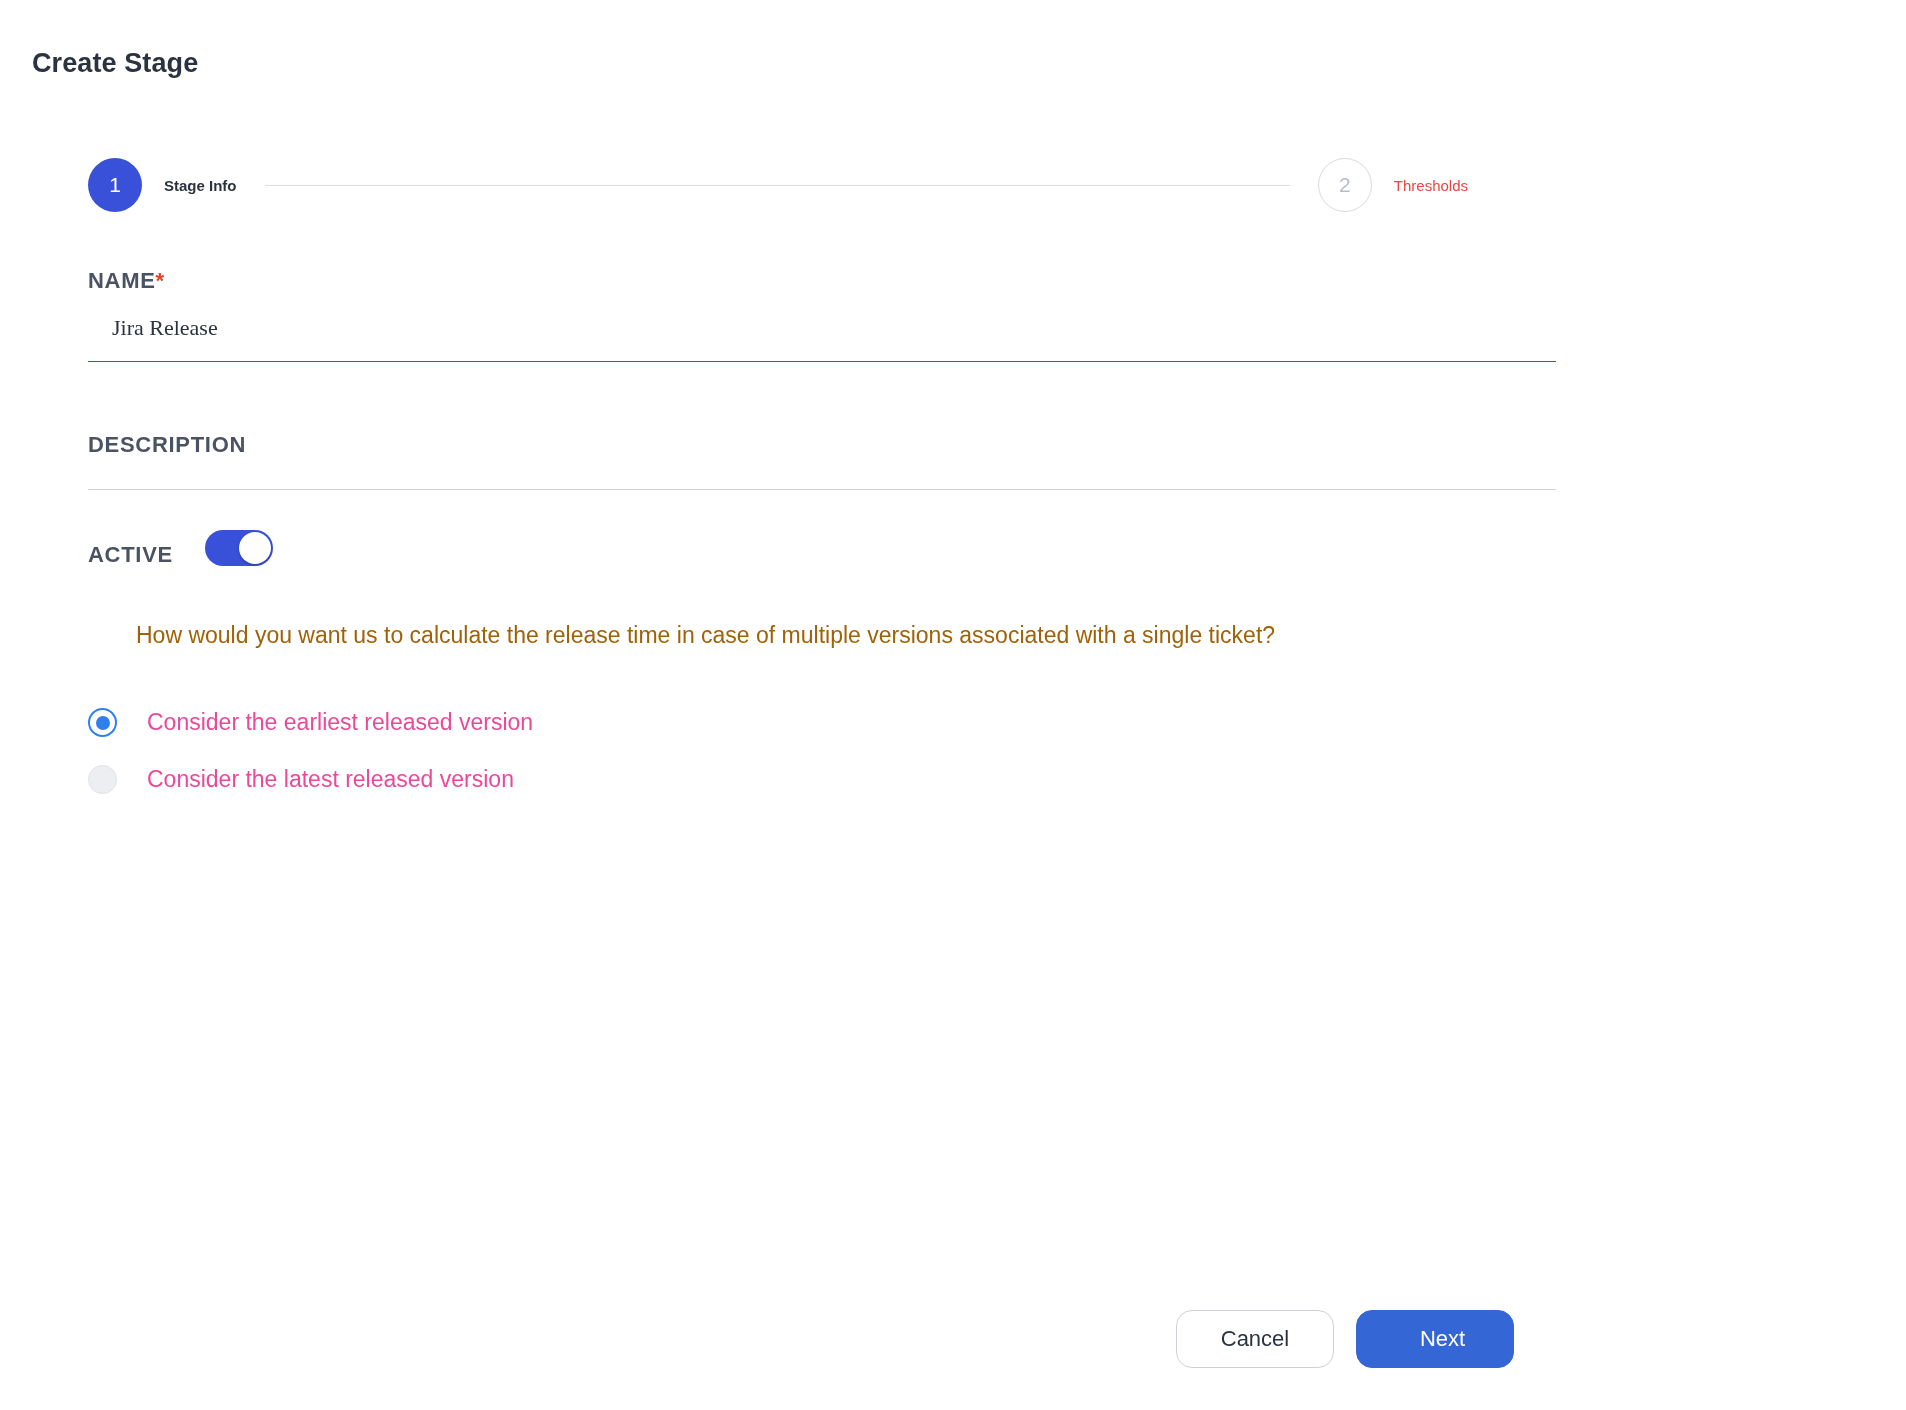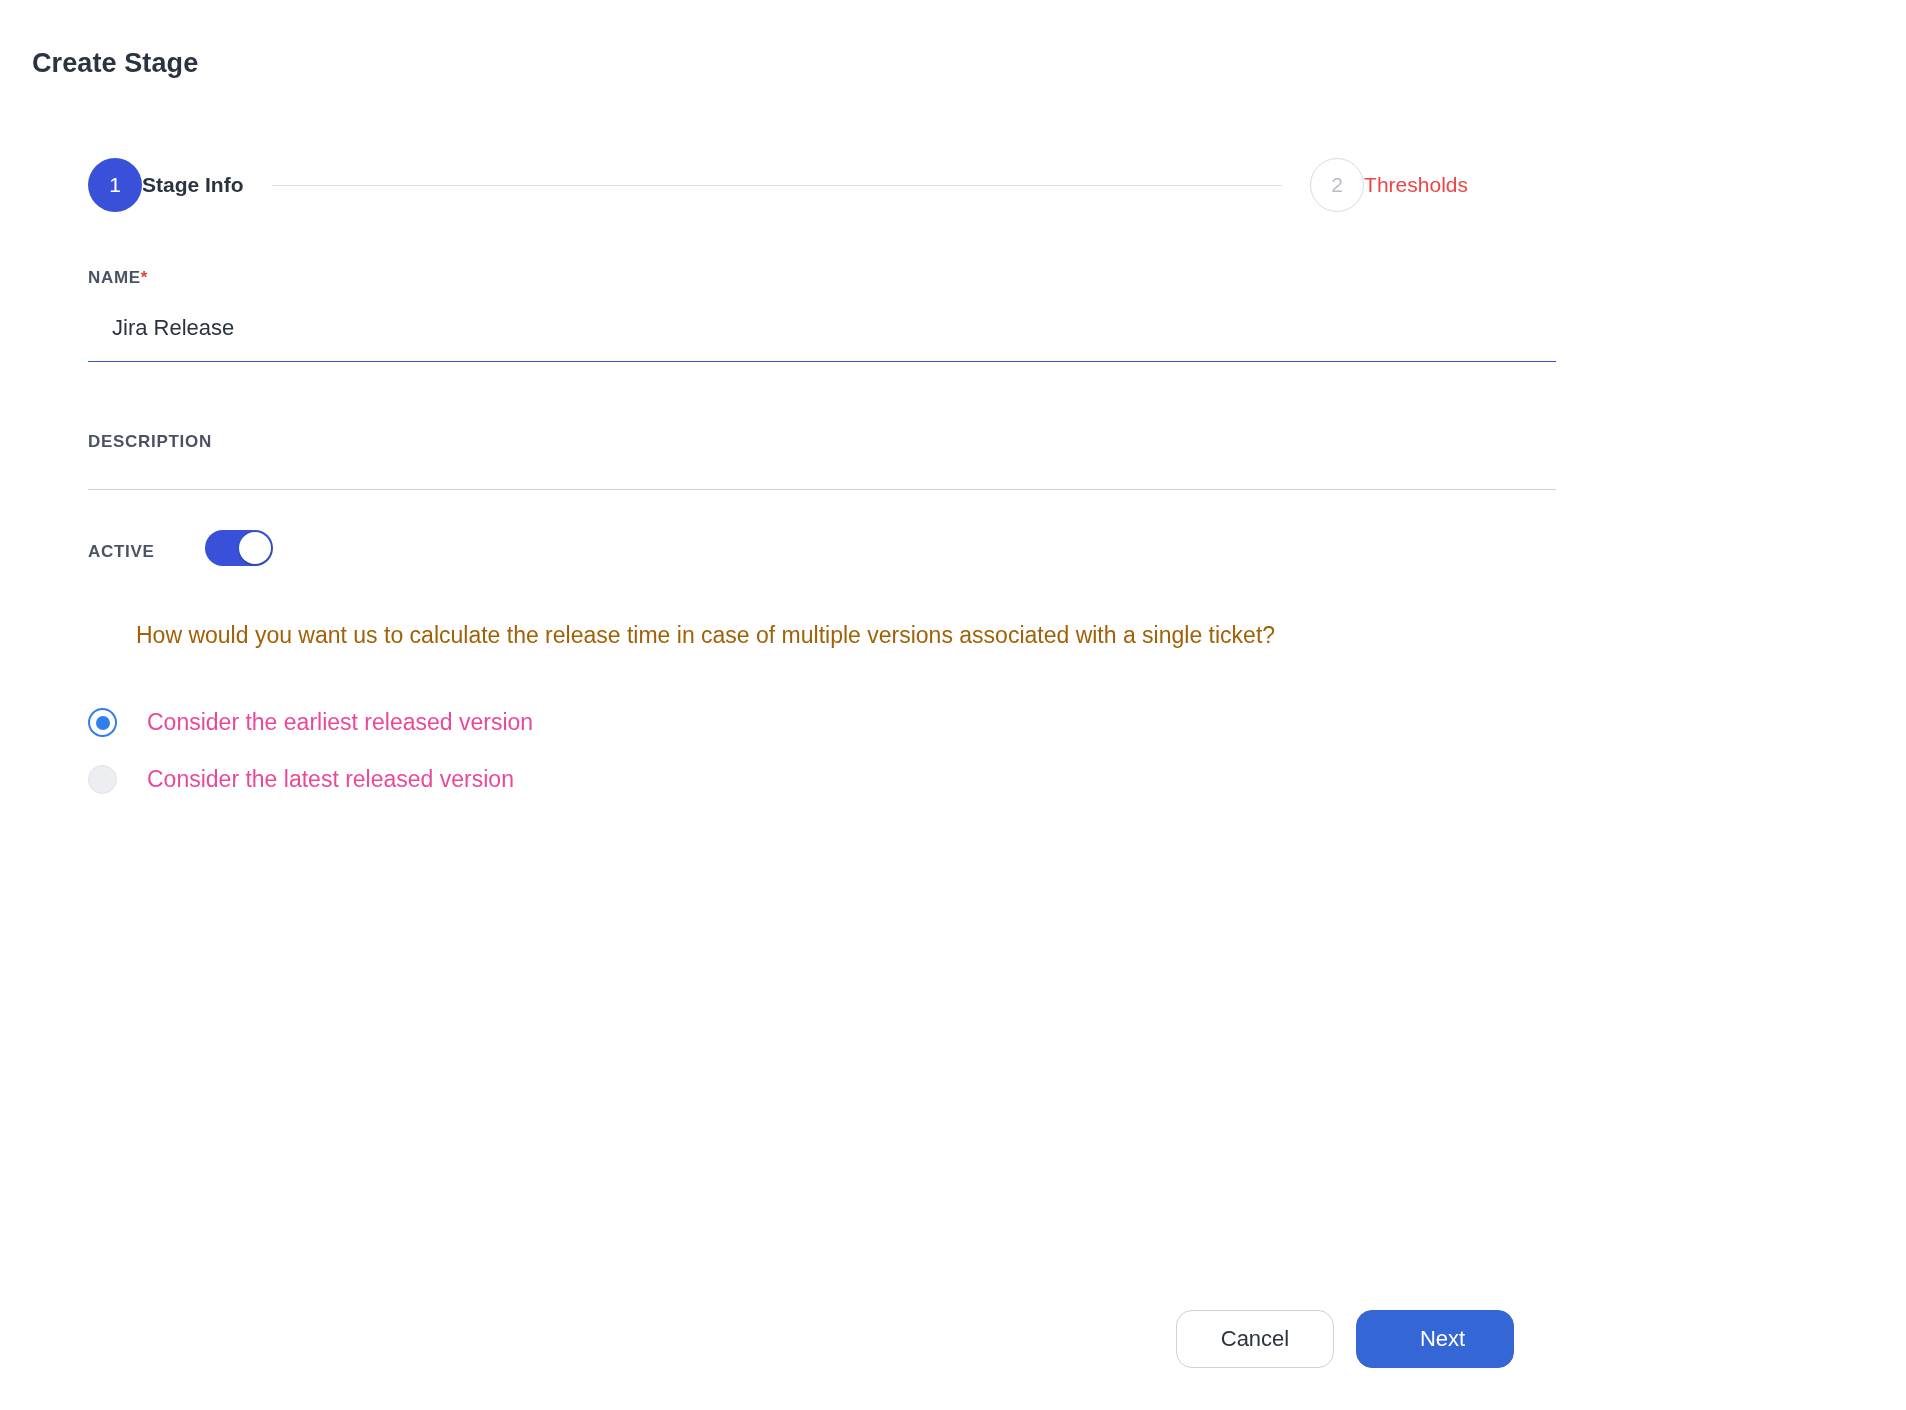--- a/index.html
+++ b/index.html
@@ -55,53 +55,54 @@
   .step-circle.active {
     background: #3851d8;
     color: #ffffff;
   }
   .step-circle.inactive {
     background: #ffffff;
     color: #b7bcc6;
     border: 1.5px solid #d8dbe1;
   }
   .step-label {
-    font-size: 21px;
+    margin-left: 22px;
+    font-size: 15px;
     font-weight: bold;
   }
   .step-label.active { color: #2b3340; }
   .step-label.inactive { color: #ef4444; font-weight: normal; }
   .step-line {
     flex: 1 1 auto;
     height: 1px;
     background: #dcdfe4;
     margin: 0 28px;
   }
   
   .field-label {
     position: absolute;
-    font-size: 17px;
+    font-size: 22px;
     font-weight: bold;
     letter-spacing: 0.7px;
     color: #4a5263;
   }
   .req-star { color: #e8402a; font-weight: bold; }
 
   #name-label { top: 268px; left: 88px; }
   .name-input {
     position: absolute;
     top: 300px;
     left: 88px;
     width: 1757px;
     height: 62px;
     border: none;
     border-bottom: 1.6px solid #3851d8;
     background: transparent;
     font-size: 22px;
-    font-family: Liberation Sans, sans-serif;
+    font-family: Liberation Serif, serif;
     color: #2b3340;
     padding: 0 0 6px 24px;
     outline: none;
   }
   #desc-label { top: 400px; left: 88px; margin-top: 32px; }
   .desc-input {
     position: absolute;
     top: 432px;
     left: 88px;
     width: 1757px;

